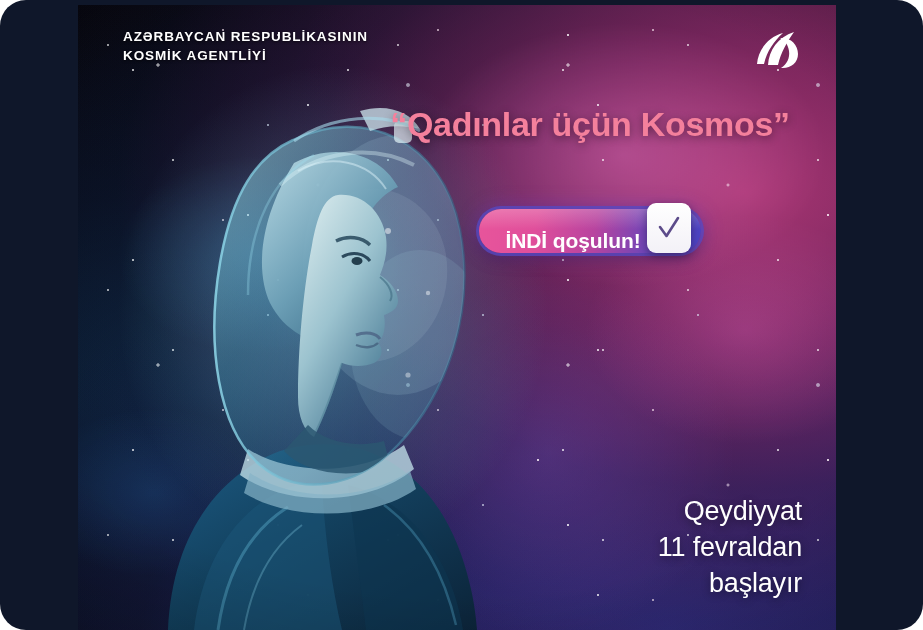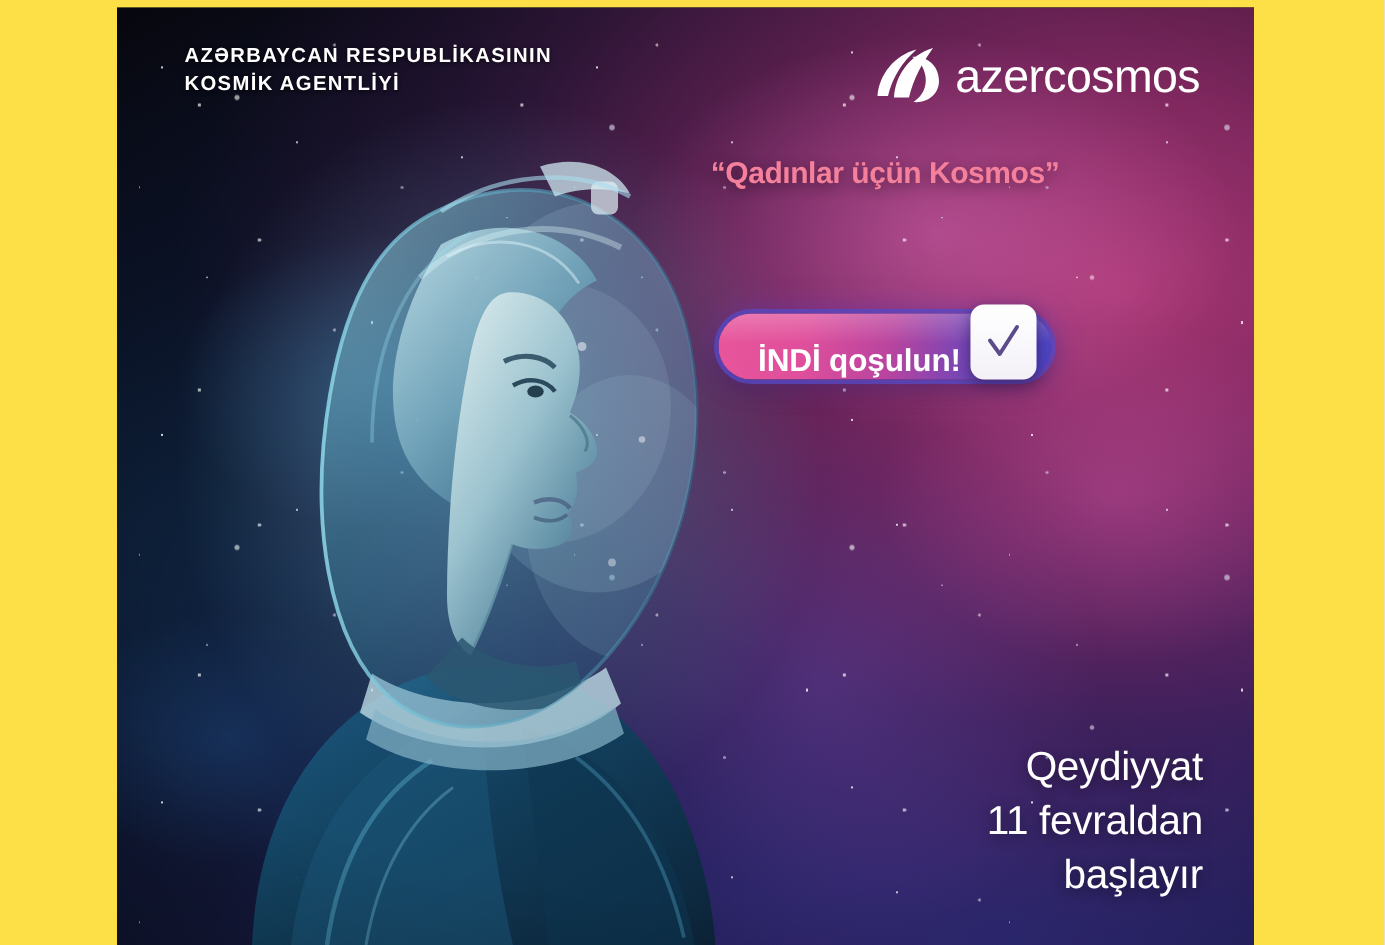--- a/index.html
+++ b/index.html
@@ -12,21 +12,22 @@
     height: 630px;
     overflow: hidden;
     font-family: "Liberation Sans", sans-serif;
   }
 
   
   #page {
     position: relative;
     width: 923px;
     height: 630px;
-    background: #fde047;
+    background: #0f172a;
+    border-radius: 26px;
   }
 
   
   #banner {
     position: absolute;
     left: 78px;
     top: 5px;
     width: 758px;
     height: 625px;
     overflow: hidden;
@@ -136,21 +137,21 @@
   }
 
   
   #headline {
     position: absolute;
     left: 300px;
     right: 34px;
     top: 100px;
     text-align: center;
     color: #f4809c;
-    font-size: 20px;
+    font-size: 34px;
     font-weight: bold;
     letter-spacing: -0.3px;
     text-shadow: 0 2px 10px rgba(0,0,0,.45);
   }
 
   #hashtag {
     position: absolute;
     left: 300px;
     right: 34px;
     top: 160px;
@@ -347,21 +348,20 @@
 
     <div id="agency-title">AZƏRBAYCAN RESPUBLİKASININ
 KOSMİK AGENTLİYİ</div>
 
     <div id="logo">
       <svg class="logo-mark" viewBox="0 0 46 40" aria-hidden="true">
         <path d="M3 34 C4 20 14 7 29 3 C20 11 13 21 10 34 Z" fill="#ffffff"></path>
         <path d="M14 35 C15 20 24 7 40 2 C33 12 27 22 24 35 Z" fill="#ffffff"></path>
         <path d="M26 8 C36 7 44 14 44 24 C44 33 36 39 27 38 C33 34 36 28 35 21 C34 15 31 10 26 8 Z" fill="#ffffff"></path>
       </svg>
-      <span class="logo-word">azercosmos</span>
     </div>
 
     <div id="headline">“Qadınlar üçün Kosmos”</div>
 
 
     <div id="cta-wrap">
       <div id="cta-button">
         <span id="cta-label">İNDİ qoşulun!</span>
         <span id="cta-badge">
           <svg width="24" height="26" viewBox="0 0 24 26" aria-hidden="true">

